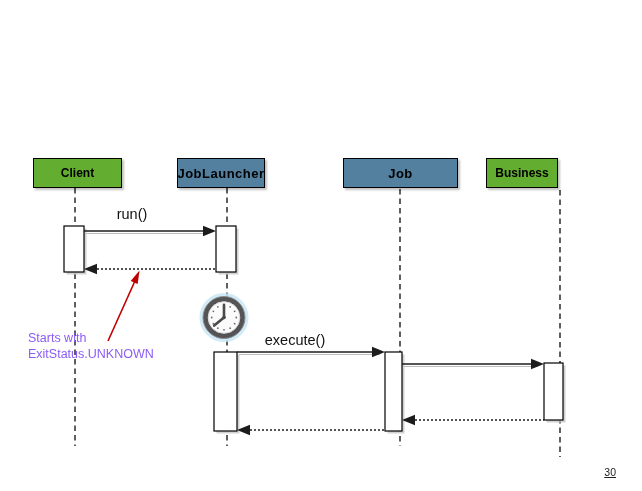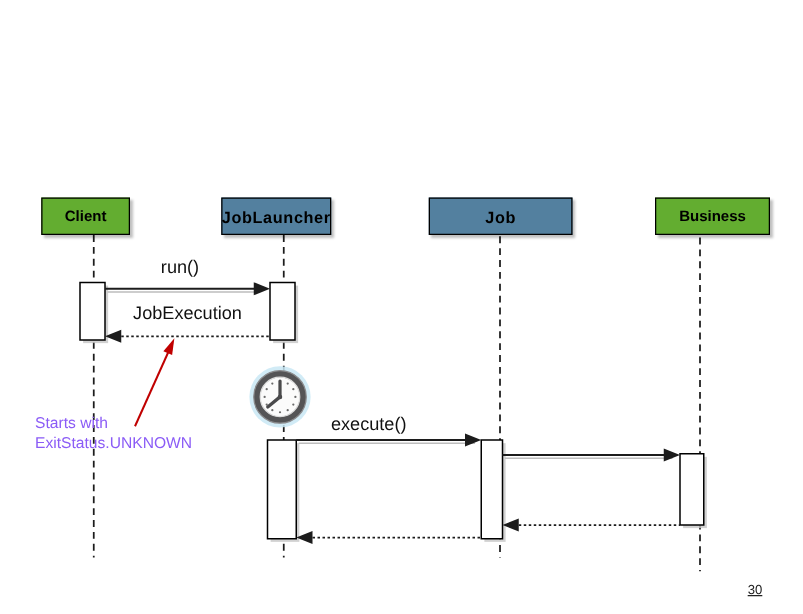--- a/index.html
+++ b/index.html
@@ -17,21 +17,21 @@
   .actor-blue{background:#53809F;font-size:13px;letter-spacing:.5px;}
   .msg-label{
     position:absolute;width:130px;text-align:center;color:#111;
     font-size:14.5px;white-space:nowrap;
   }
   .note{
     position:absolute;left:28px;top:330px;color:#8b5cf6;
     font-size:12.5px;line-height:16px;white-space:nowrap;
   }
   .page-num{
-    position:absolute;left:592px;top:466px;width:24px;text-align:center;
+    position:absolute;left:592px;top:466px;width:24px;text-align:right;
     font-size:10.5px;color:#222;text-decoration:underline;
   }
   svg{position:absolute;left:0;top:0;}
 </style>
 </head>
 <body>
 
 <div id="slide">
 
   <svg width="642" height="491" viewBox="0 0 642 491">
@@ -117,27 +117,26 @@
           <circle cx="211.7" cy="317.5" r="0.9"></circle>
         <circle cx="213.35" cy="311.35" r="0.9"></circle>
           <circle cx="217.85" cy="306.85" r="0.9"></circle>
       </g>
       <line x1="224" y1="317.5" x2="224" y2="304.8" stroke="#4a4a4c" stroke-width="2.6" stroke-linecap="round"></line>
       <line x1="224" y1="317.5" x2="214.2" y2="325.6" stroke="#4a4a4c" stroke-width="2.6" stroke-linecap="round"></line>
       <circle cx="224" cy="317.5" r="1.8" fill="#4a4a4c"></circle>
     </g>
   </svg>
 
-  <div class="actor actor-green" style="left:33px;width:71px">Client</div>
+  <div class="actor actor-green" style="left:33px;width:89px">Client</div>
   <div class="actor actor-blue" style="left:177px;width:88px">JobLauncher</div>
   <div class="actor actor-blue" style="left:343px;width:115px">Job</div>
-  <div class="actor actor-green" style="left:524px;width:92px">Business</div>
+  <div class="actor actor-green" style="left:486px;width:72px">Business</div>
 
-  <div class="msg-label" style="left:79px;top:206px">run()</div>
-  <div class="msg-label" style="left:85px;top:243px">JobExecution</div>
+  <div class="msg-label" style="left:67px;top:206px">run()</div>
   <div class="msg-label" style="left:230px;top:332px">execute()</div>
 
   <div class="note">
     <div>Starts with</div>
     <div>ExitStatus.UNKNOWN</div>
   </div>
 
   <div class="page-num">30</div>
 
 </div>

